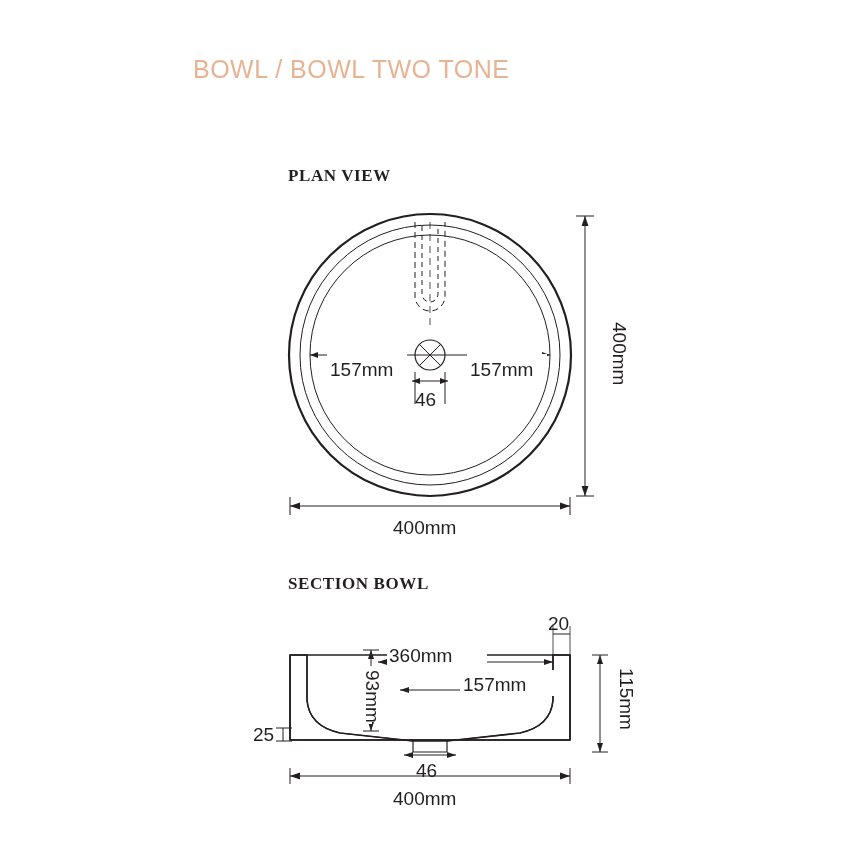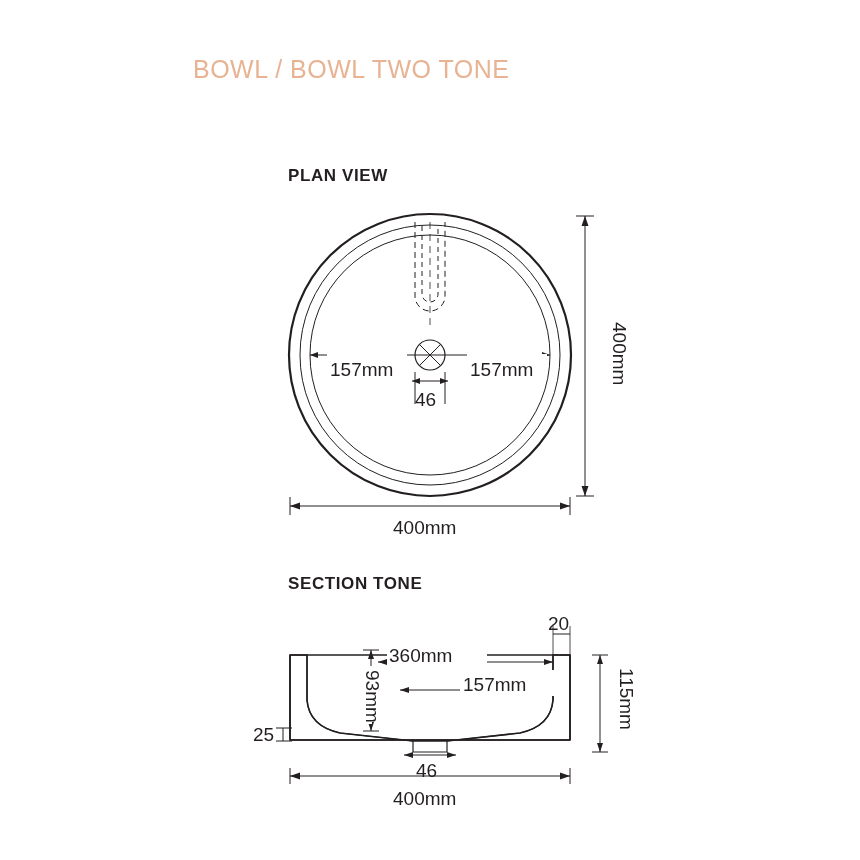--- a/index.html
+++ b/index.html
@@ -31,20 +31,21 @@
     font-weight: 400;
     white-space: nowrap;
   }
   .section-label {
     position: absolute;
     font-size: 17px;
     font-weight: bold;
     letter-spacing: 0.6px;
     color: #231f20;
     white-space: nowrap;
+    font-family: Liberation Serif, serif;
   }
   #plan-label { left: 288px; top: 166px; }
   #section-label { left: 288px; top: 574px; }
 
   .svg-wrap {
     position: absolute;
     left: 0;
     top: 0;
   }
   svg { display: block; }
@@ -55,21 +56,21 @@
   .dim-text { font-size: 19px; }
 </style>
 </head>
 <body>
 
 <div class="page">
 
   <div class="title">BOWL / BOWL TWO TONE</div>
 
   <div class="section-label" id="plan-label">PLAN VIEW</div>
-  <div class="section-label" id="section-label">SECTION TONE</div>
+  <div class="section-label" id="section-label">SECTION BOWL</div>
 
   <div class="svg-wrap">
     <svg width="860" height="860" viewBox="0 0 860 860" xmlns="http://www.w3.org/2000/svg">
 
       <g>
 
         <circle cx="430" cy="355" r="141" fill="none" stroke="#231f20" stroke-width="2.2"></circle>
 
         <circle cx="430" cy="355" r="130" fill="none" stroke="#231f20" stroke-width="1"></circle>
 

